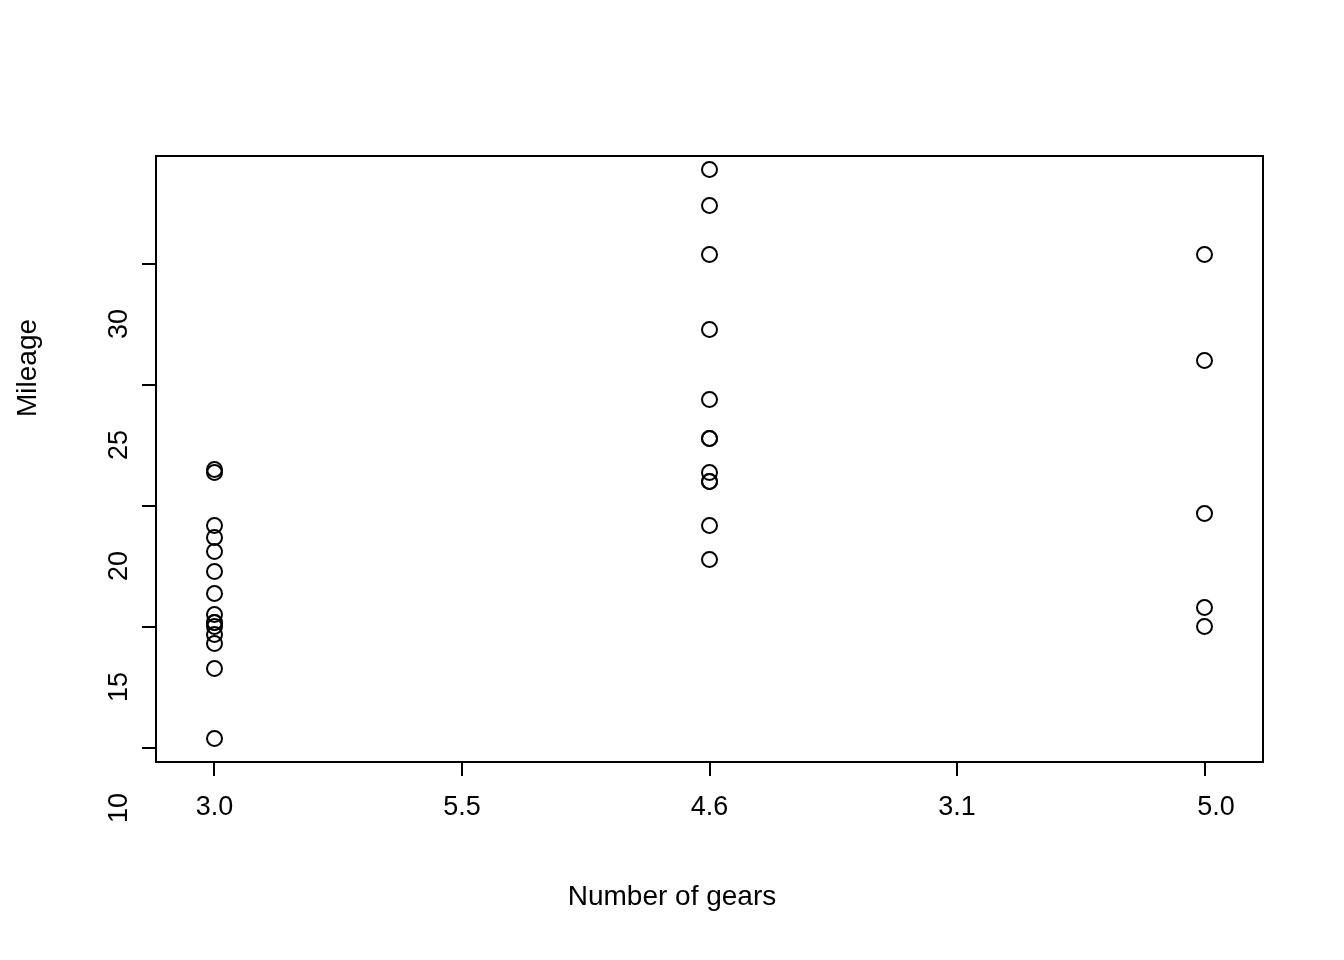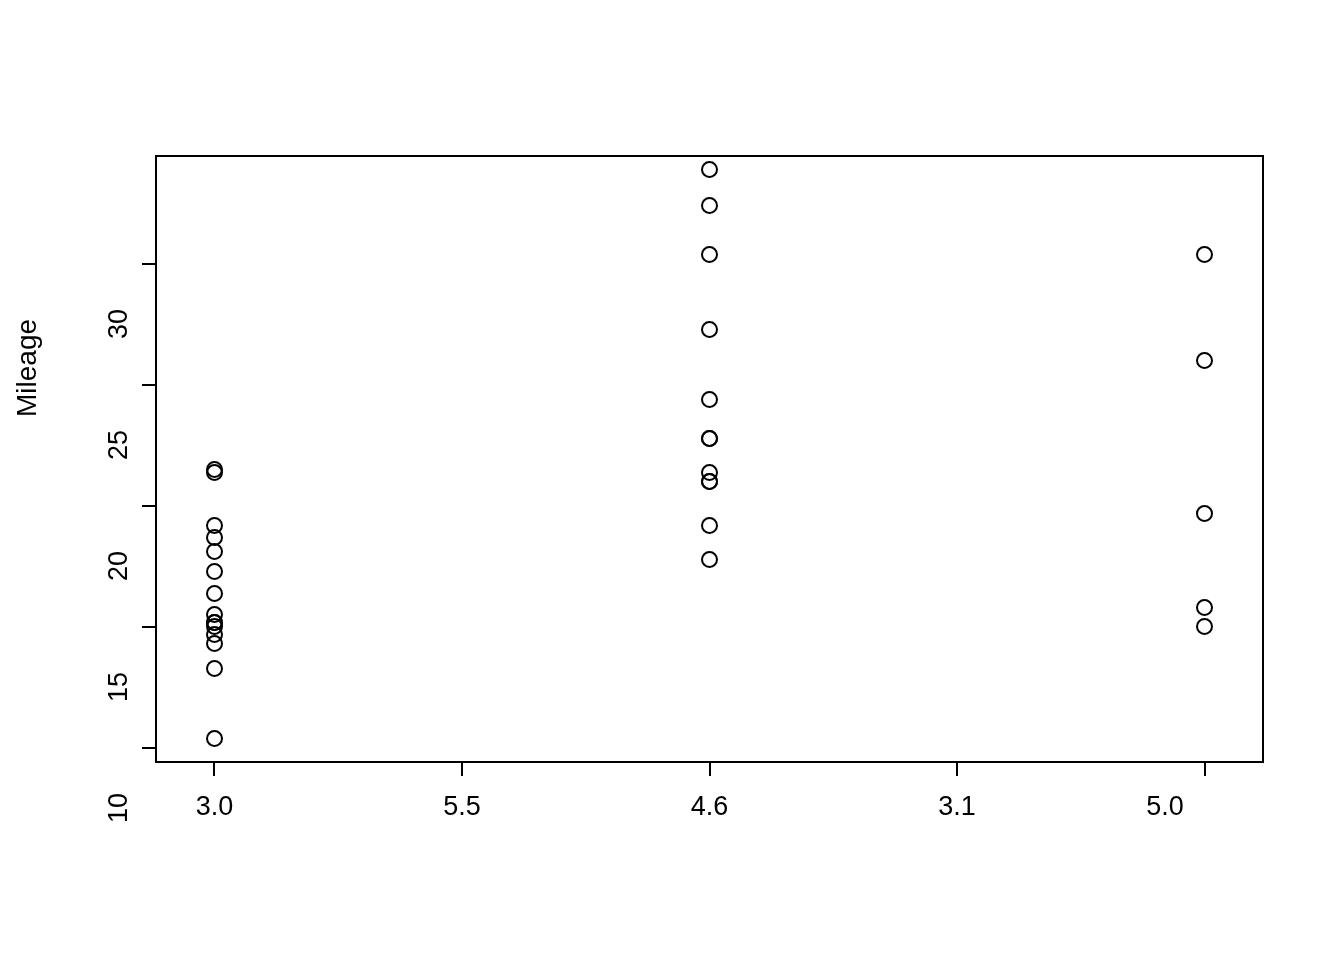--- a/index.html
+++ b/index.html
@@ -168,33 +168,34 @@
       <div class="tick-x" style="left: 461.955px;"></div>
       <div class="tick-x" style="left: 709.5px;"></div>
       <div class="tick-x" style="left: 957.045px;"></div>
       <div class="tick-x" style="left: 1204.59px;"></div>
     </div>
   <div id="x-tick-labels">
       <div class="lab-x" style="left: 214.411px;">3.0</div>
       <div class="lab-x" style="left: 461.955px;">5.5</div>
       <div class="lab-x" style="left: 709.5px;">4.6</div>
       <div class="lab-x" style="left: 957.045px;">3.1</div>
-      <div class="lab-x" style="left: 1165px;">5.0</div>
+      <div class="lab-x" style="left: 1216px;">5.0</div>
     </div>
 
   <div id="y-ticks">
       <div class="tick-y" style="top: 747.994px;"></div>
       <div class="tick-y" style="top: 626.975px;"></div>
       <div class="tick-y" style="top: 505.955px;"></div>
       <div class="tick-y" style="top: 384.936px;"></div>
       <div class="tick-y" style="top: 263.917px;"></div>
     </div>
   <div id="y-tick-labels">
       <div class="lab-y" style="top: 747.994px;">10</div>
       <div class="lab-y" style="top: 626.975px;">15</div>
       <div class="lab-y" style="top: 505.955px;">20</div>
       <div class="lab-y" style="top: 384.936px;">25</div>
       <div class="lab-y" style="top: 263.917px;">30</div>
     </div>
 
+  <div id="xlab">Number of gears</div>
   <div id="ylab">Mileage</div>
 
 </div>
 
 </body></html>

